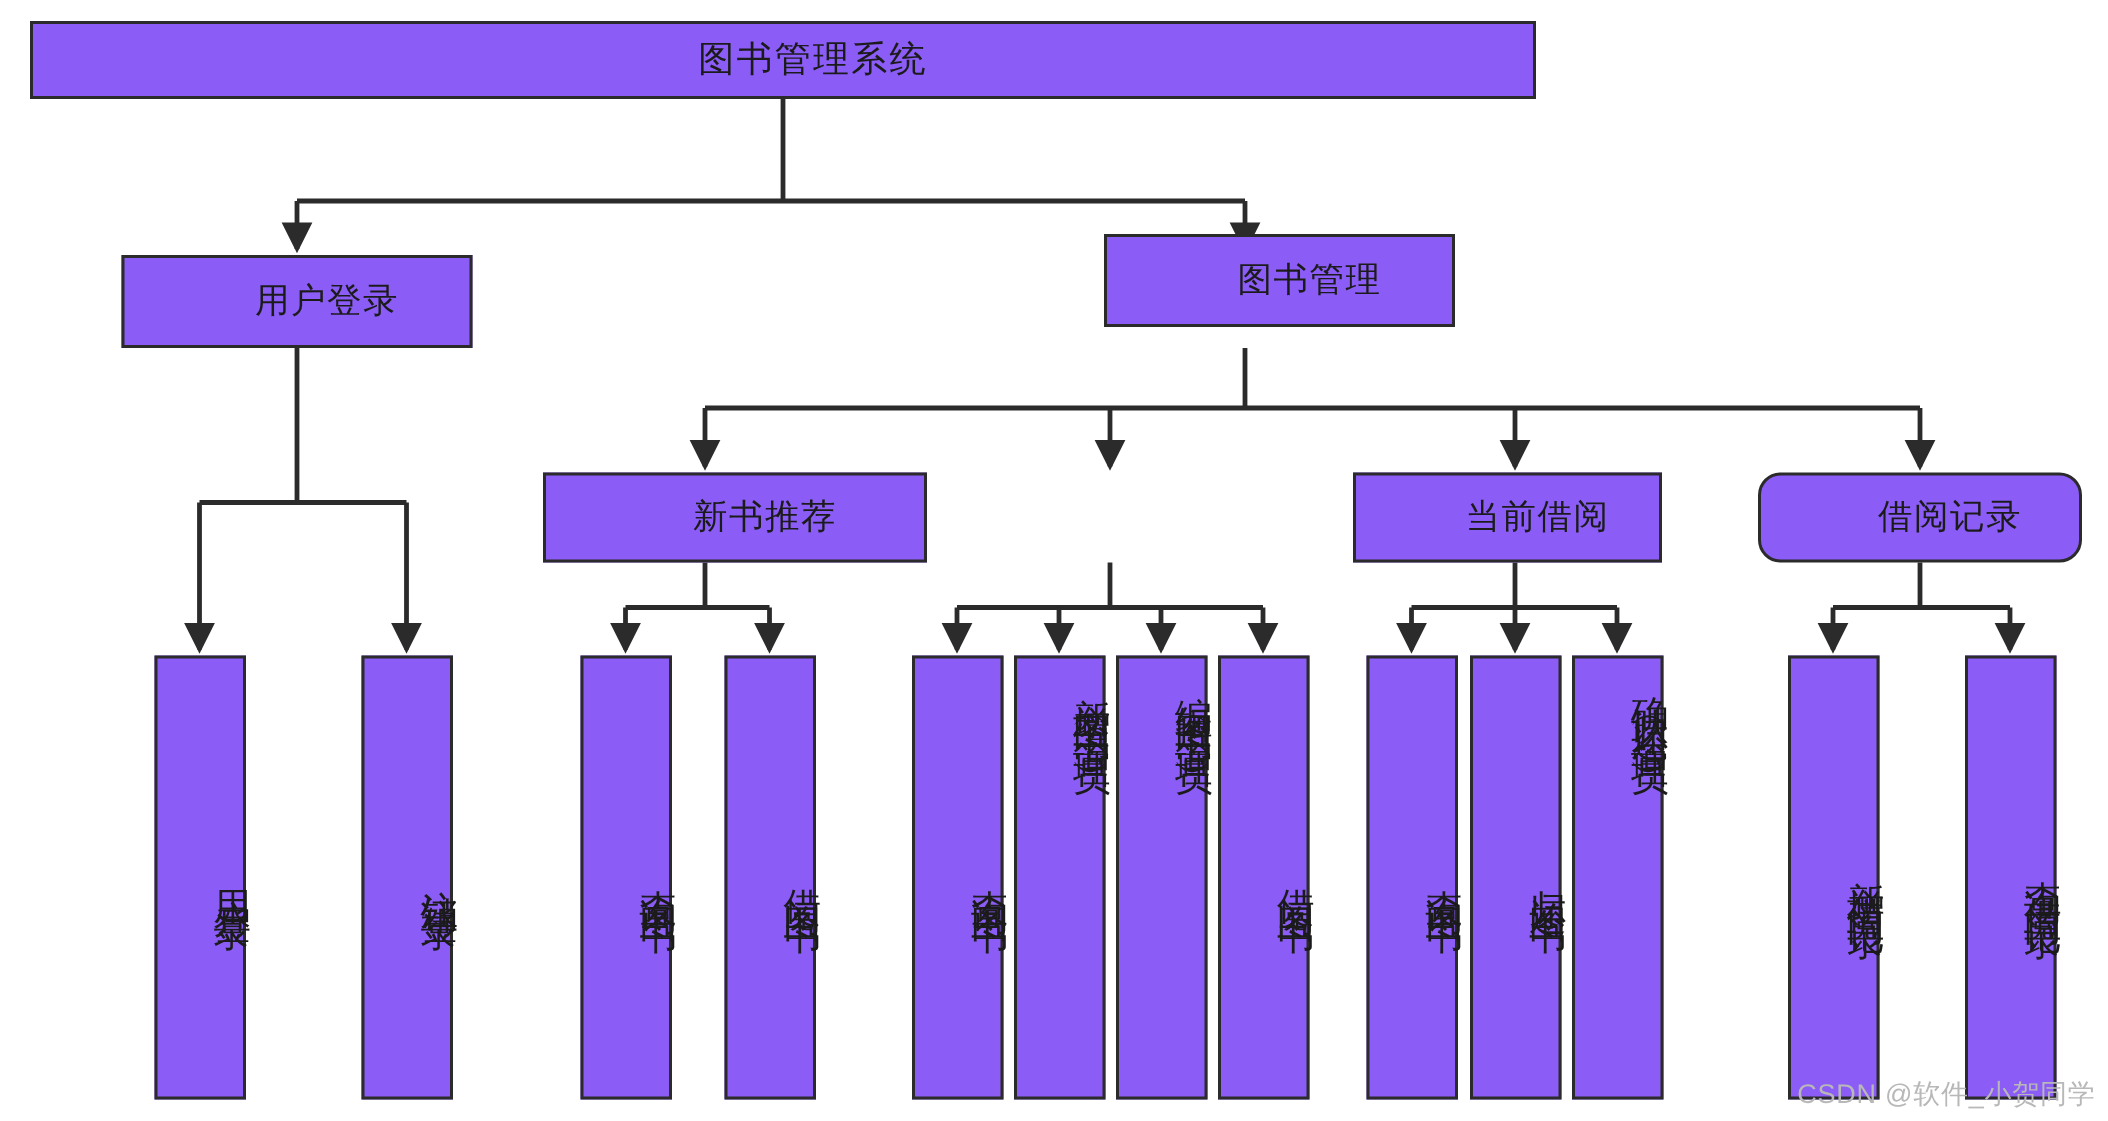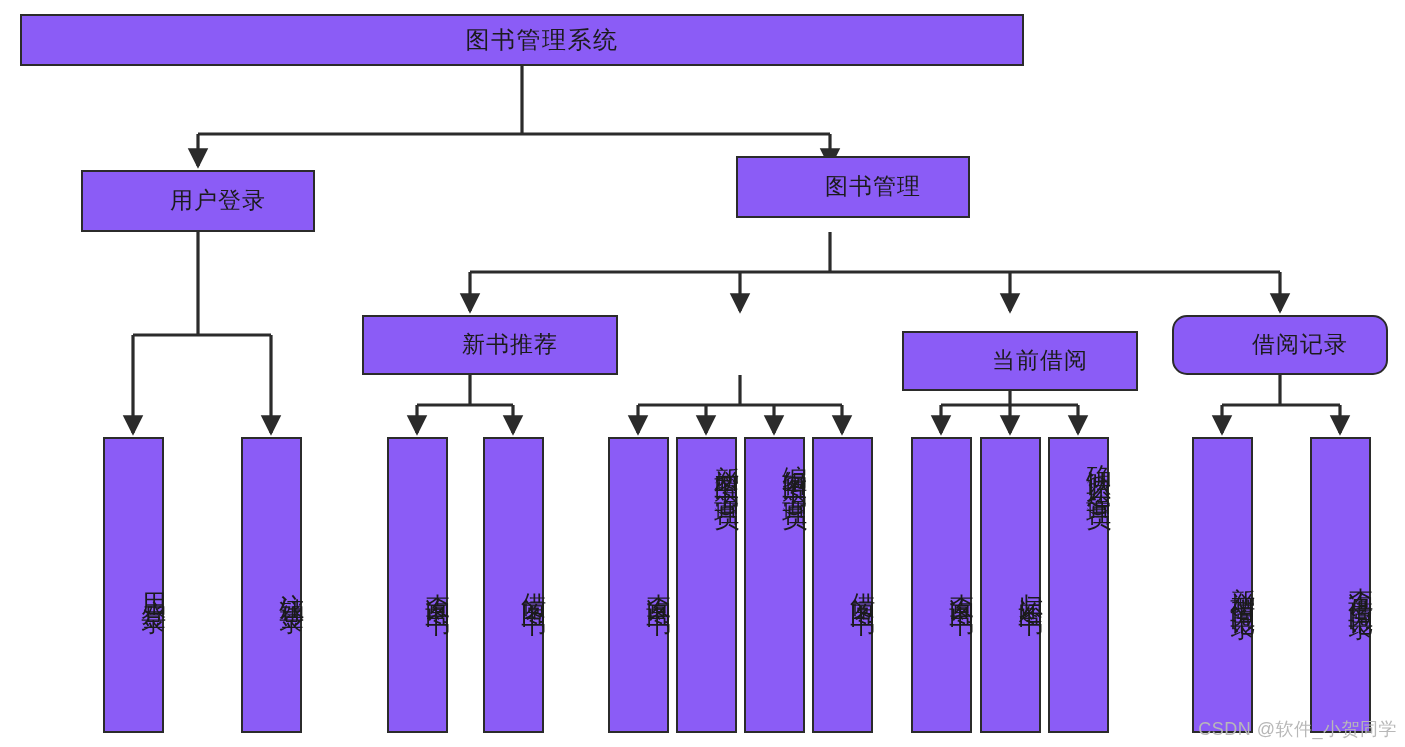--- a/index.html
+++ b/index.html
@@ -103,21 +103,21 @@
       <path d="M 1340 405 L 1340 433" marker-end="url(#arrow)"></path>
     </g>
   </svg>
 
   <div class="node root" style="left:20px;top:14px;width:1004px;height:52px;">图书管理系统</div>
 
   <div class="node h" style="left:81px;top:170px;width:234px;height:62px;">用户登录</div>
   <div class="node h" style="left:712px;top:156px;width:234px;height:62px;margin-left:24px;">图书管理</div>
 
   <div class="node h" style="left:362px;top:315px;width:256px;height:60px;">新书推荐</div>
-  <div class="node h" style="left:902px;top:315px;width:236px;height:60px;margin-top:16px;">当前借阅</div>
+  <div class="node h" style="left:902px;top:315px;width:206px;height:60px;">当前借阅</div>
   <div class="node h" style="left:1172px;top:315px;width:216px;height:60px;border-radius:15px;">借阅记录</div>
 
   <div class="node v" style="left:103px;top:437px;width:61px;height:296px;">用户登录</div>
   <div class="node v" style="left:241px;top:437px;width:61px;height:296px;">注销登录</div>
 
   <div class="node v" style="left:387px;top:437px;width:61px;height:296px;">查询图书</div>
   <div class="node v" style="left:483px;top:437px;width:61px;height:296px;">借阅图书</div>
 
   <div class="node v" style="left:608px;top:437px;width:61px;height:296px;">查询图书</div>
   <div class="node v topalign" style="left:676px;top:437px;width:61px;height:296px;">新增图书（管理员）</div>

